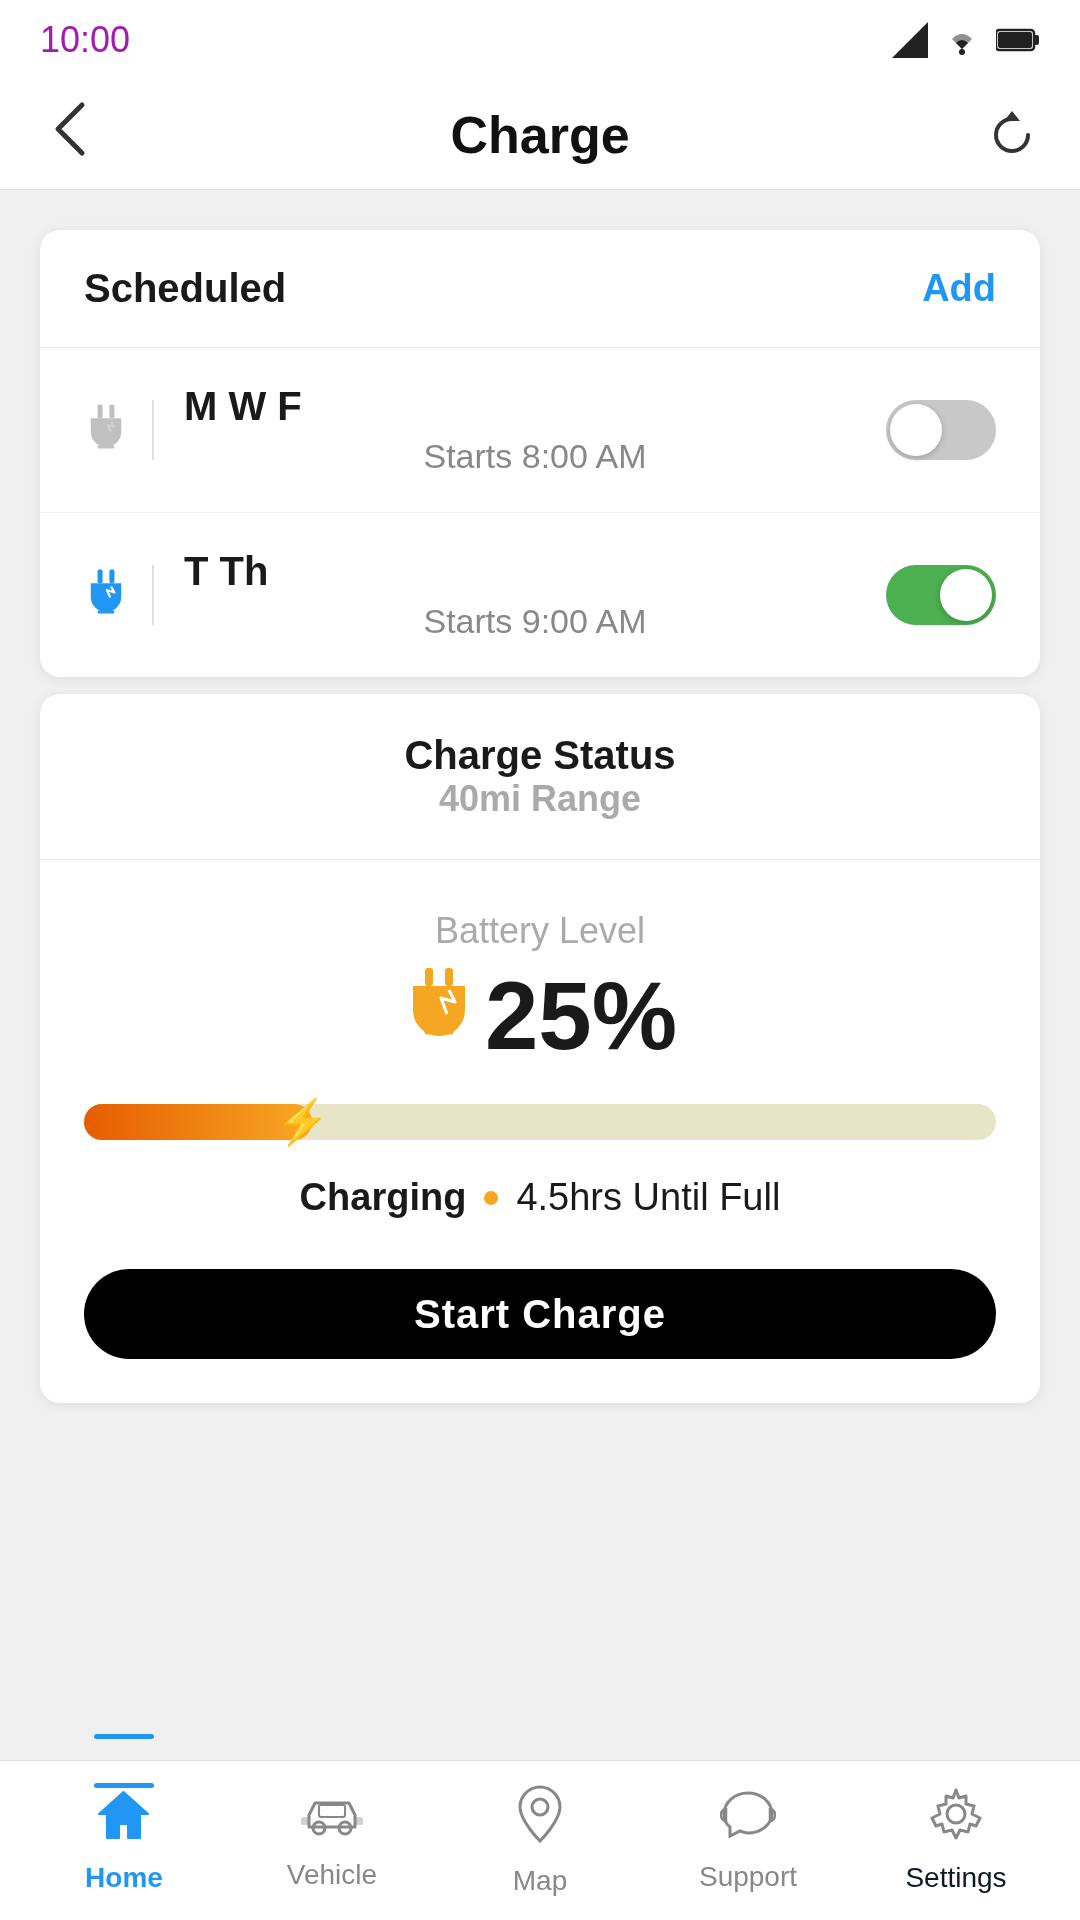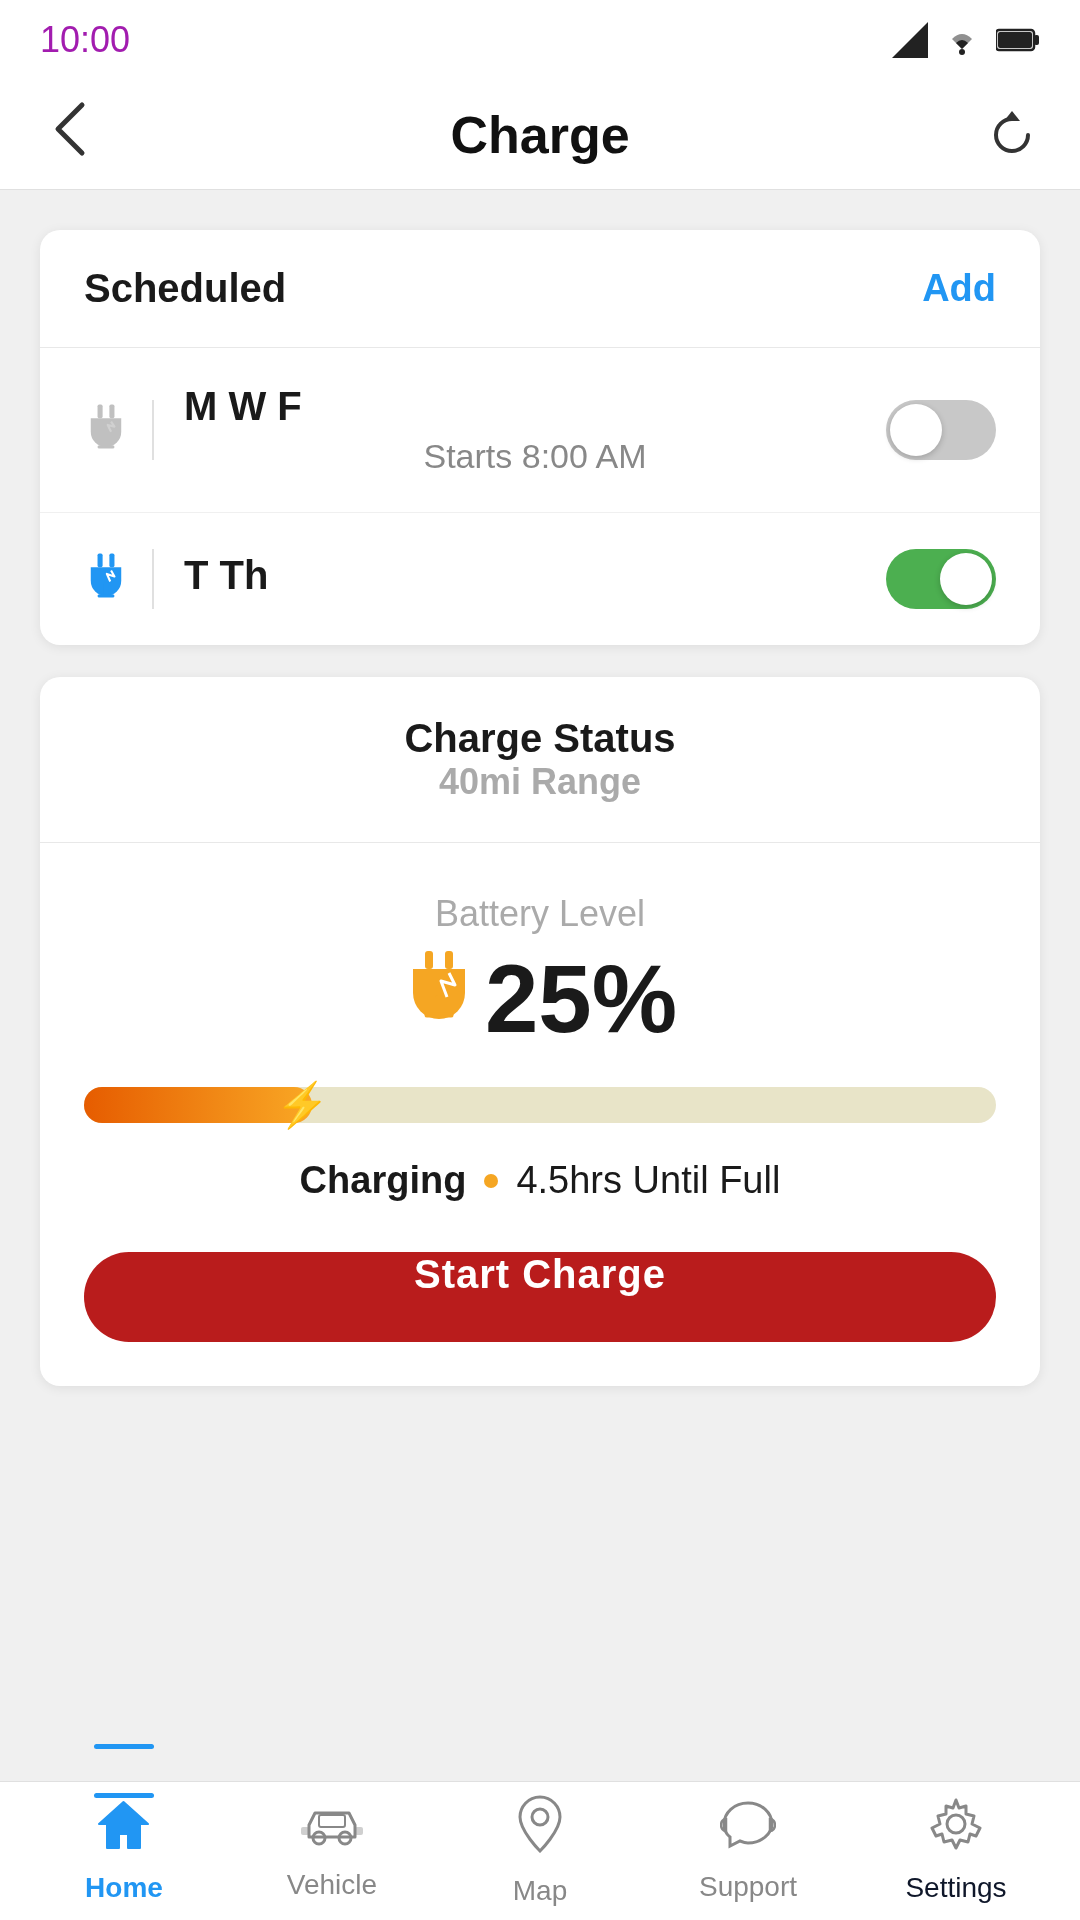--- a/index.html
+++ b/index.html
@@ -61,21 +61,21 @@
       width: 60px;
       display: flex;
       justify-content: flex-end;
     }
 
     
     .main-content {
       padding: 40px 40px 0 40px;
       display: flex;
       flex-direction: column;
-      gap: 32px;
+      gap: 17px;
     }
 
     
     .card {
       background: #ffffff;
       border-radius: 20px;
       overflow: hidden;
       box-shadow: 0 2px 12px rgba(0,0,0,0.08);
     }
 
@@ -252,41 +252,42 @@
       border-radius: 50%;
     }
     .charging-bold {
       font-weight: 800;
     }
 
     
     .start-charge-btn {
       width: 100%;
       height: 90px;
-      background: #b91c1c;
+      background: #000000;
       border-radius: 45px;
       display: flex;
+      align-items: center;
       justify-content: center;
       cursor: pointer;
       border: none;
     }
     .start-charge-btn-label {
       font-size: 40px;
       font-weight: 700;
       color: #ffffff;
       letter-spacing: 1px;
     }
 
     
     .bottom-nav {
       position: absolute;
       bottom: 0;
       left: 0;
       width: 100%;
-      height: 139px;
+      height: 160px;
       background: #ffffff;
       border-top: 1px solid #e0e0e0;
       display: flex;
       align-items: center;
       justify-content: space-between;
       padding: 0 20px;
     }
     .nav-item {
       display: flex;
       flex-direction: column;
@@ -421,20 +422,21 @@
           <rect x="16" y="0" width="6" height="16" rx="2" fill="#2196f3"></rect>
           <rect x="30" y="0" width="6" height="16" rx="2" fill="#2196f3"></rect>
           <path d="M8 16 H44 V32 A18 18 0 0 1 8 32 Z" fill="#2196f3"></path>
           <rect x="23" y="34" width="6" height="16" rx="2" fill="#2196f3"></rect>
           <path d="M18 50 H34" stroke="#2196f3" stroke-width="4" stroke-linecap="round"></path>
           <path d="M32 20 L36 27 L27 24 L31 33" stroke="#ffffff" stroke-width="2.5" stroke-linejoin="round" fill="none"></path>
         </svg>
       </div>
       <div class="schedule-info">
         <div class="schedule-days">T Th</div>
+        <div class="schedule-time">Starts 9:00 AM</div>
       </div>
       <div class="toggle-container">
         <div class="toggle-track on">
           <div class="toggle-knob on"></div>
         </div>
       </div>
     </div>
   </div>
 
   <div class="card">

